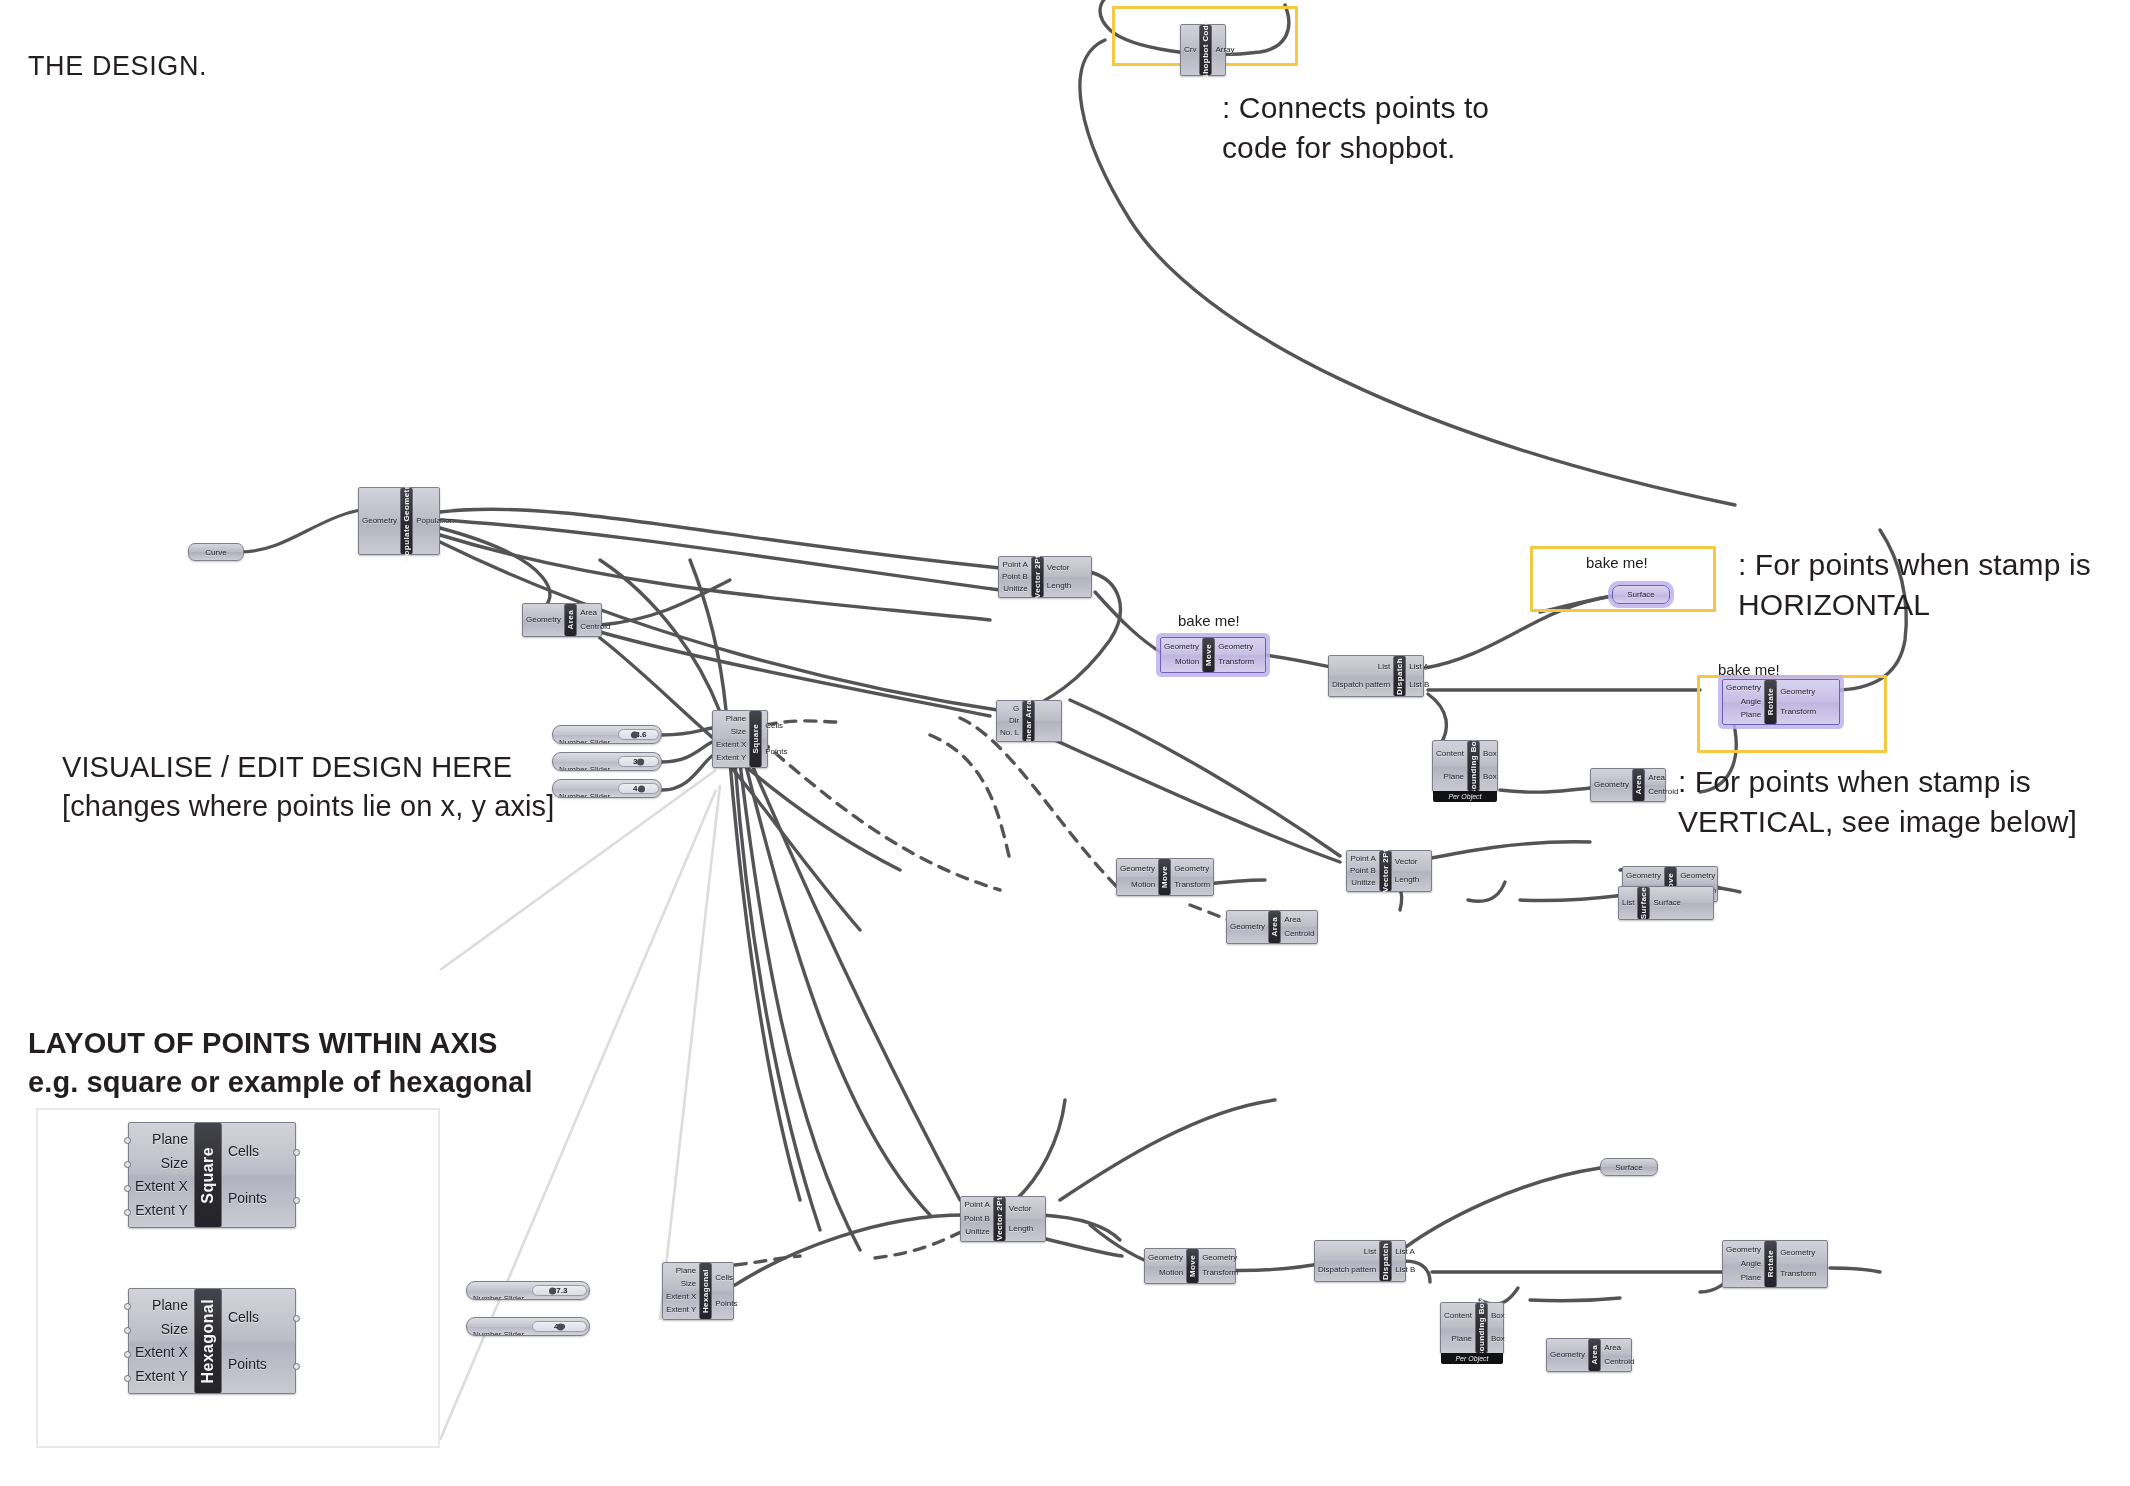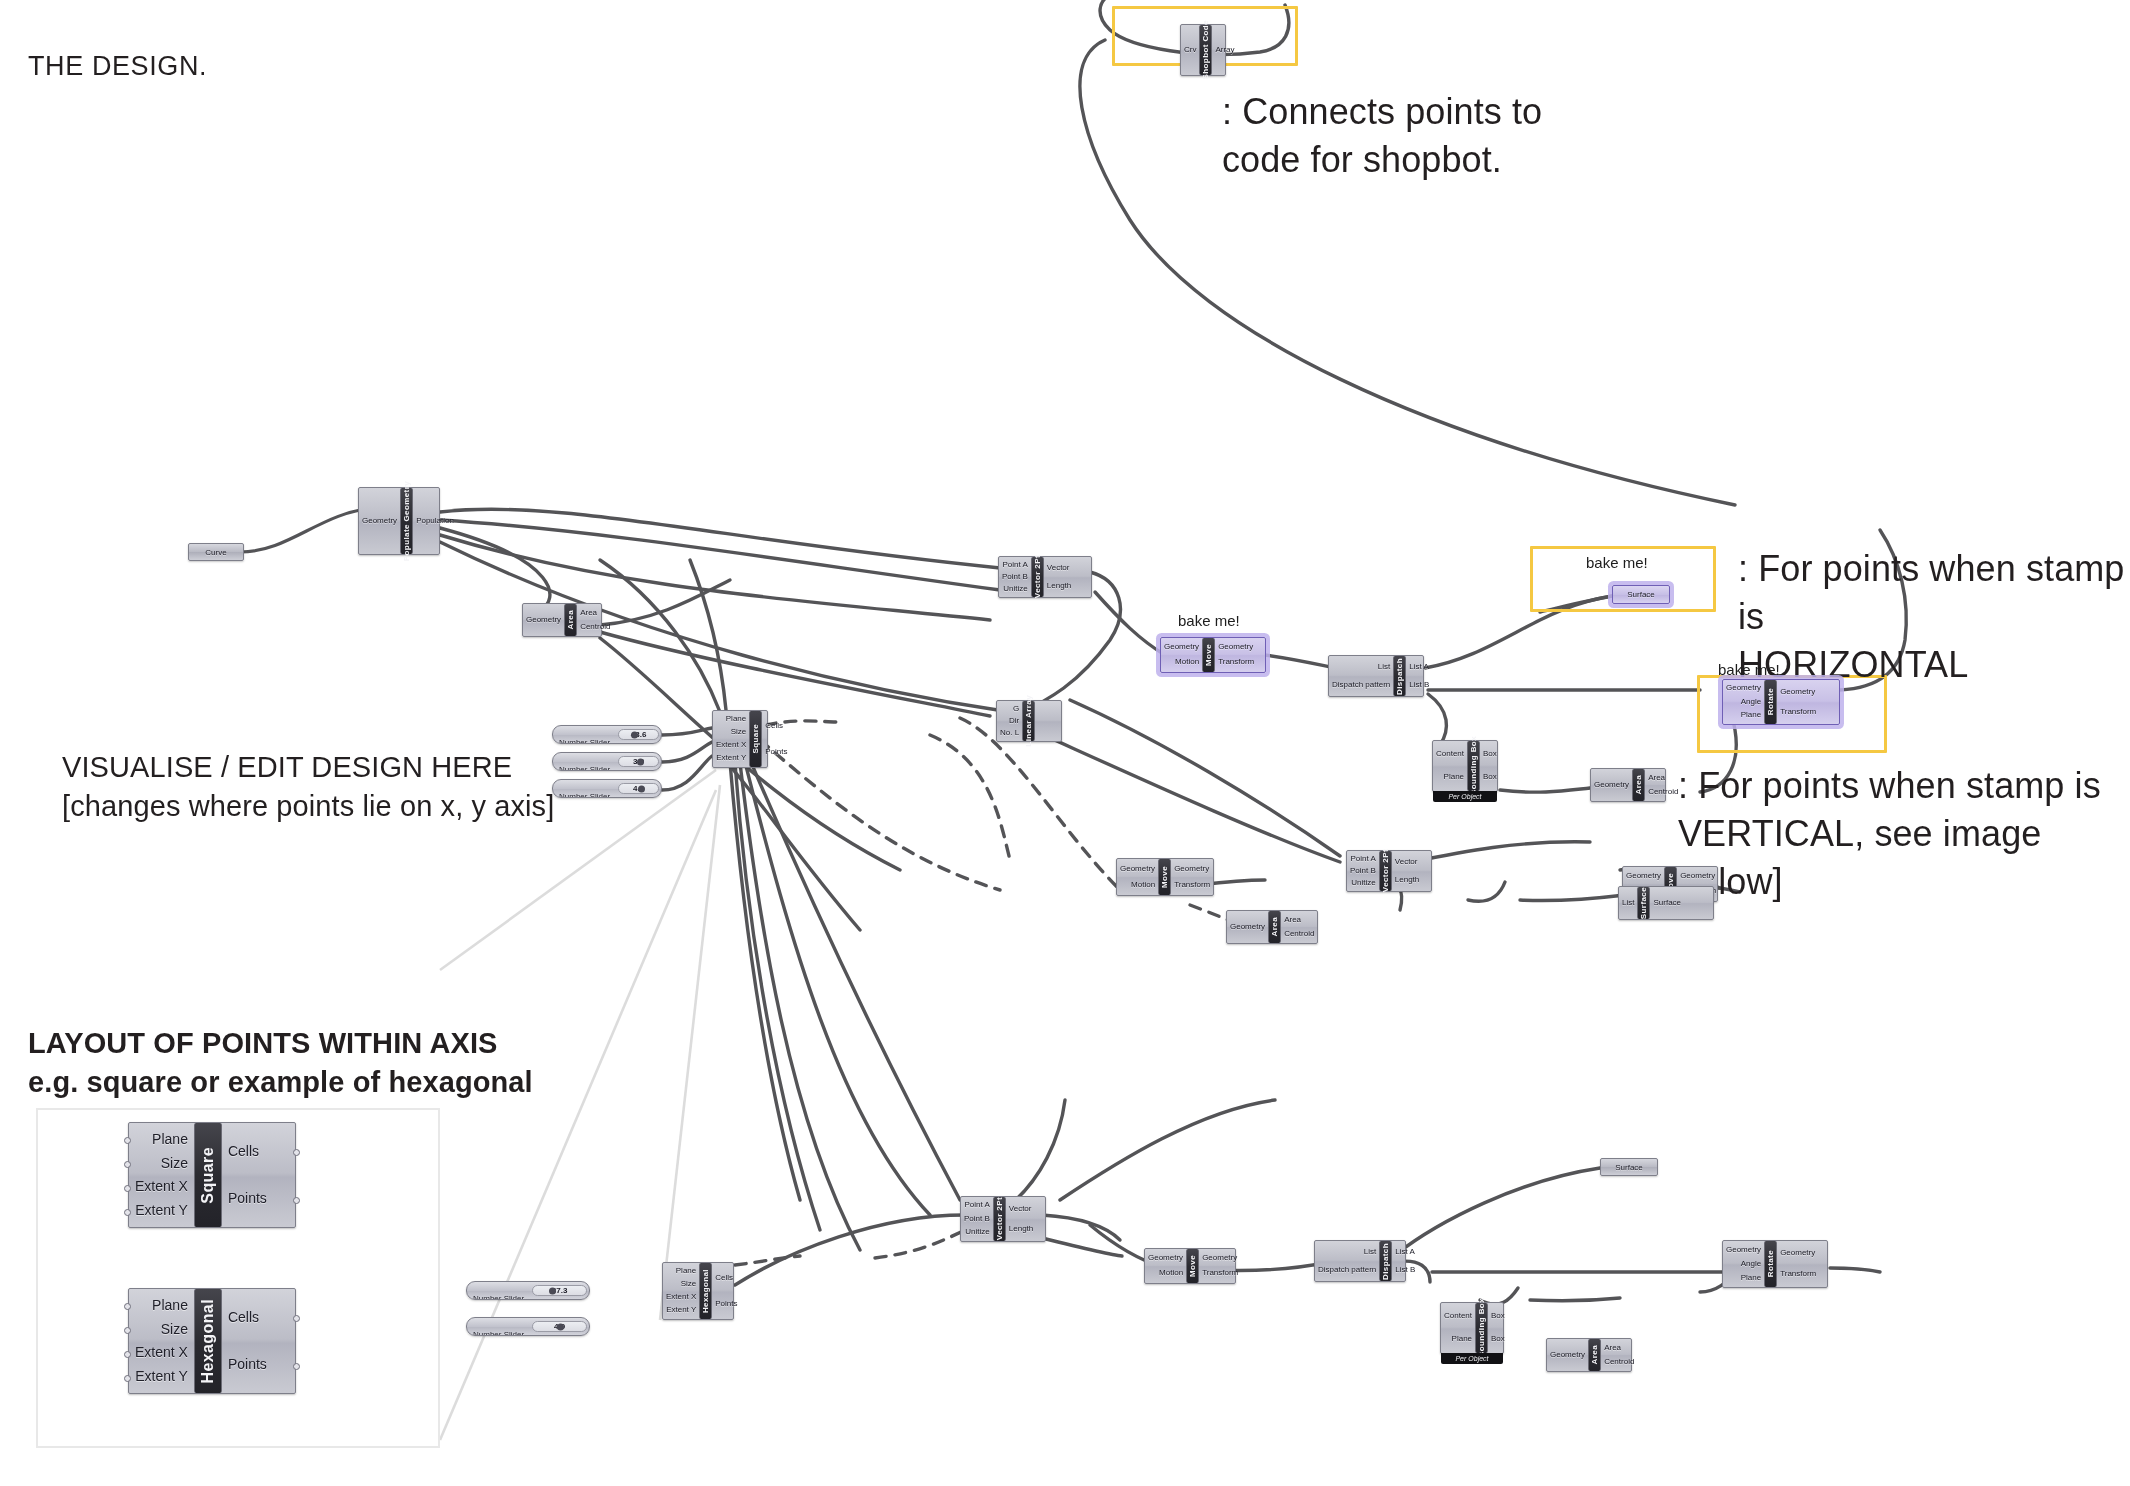--- a/index.html
+++ b/index.html
@@ -20,21 +20,21 @@
     position: absolute;
     color: #231f20;
     font-family: "Liberation Sans", sans-serif;
     font-weight: 400;
     line-height: 1.34;
     white-space: pre-line;
     letter-spacing: 0.1px;
   }
   .anno.title   { font-size: 27px; letter-spacing: 0.6px; }
   .anno.big     { font-size: 29px; }
-  .anno.med     { font-size: 36px; }
+  .anno.med     { font-size: 30px; }
   .bakeme {
     position: absolute;
     font-size: 15px;
     color: #1d1d1d;
     font-family: "Liberation Sans", sans-serif;
     white-space: nowrap;
   }
 
   
   .hl-box {
@@ -119,21 +119,21 @@
     border-radius: 50%;
     background: #e4e4ea;
   }
 
   
   .pill {
     position: absolute;
     display: flex; align-items: center; justify-content: center;
     background: linear-gradient(180deg,#d6d7de 0%, #b9bac4 50%, #aeafba 52%, #cdced6 100%);
     border: 1px solid #7e7f8a;
-    border-radius: 2px;
+    border-radius: 7px;
     font-size: 8px;
     color: #22222c;
     white-space: nowrap;
     box-shadow: 0 1px 2px rgba(0,0,0,.22);
     text-shadow: 0 1px 0 rgba(255,255,255,.5);
   }
   .pill.sel {
     background: linear-gradient(180deg,#dcd6f2 0%, #c7bfe6 50%, #beb5e0 52%, #d8d2f0 100%);
     border: 1px solid #6f5fb5;
     box-shadow: 0 0 0 4px rgba(190,178,236,.85);

